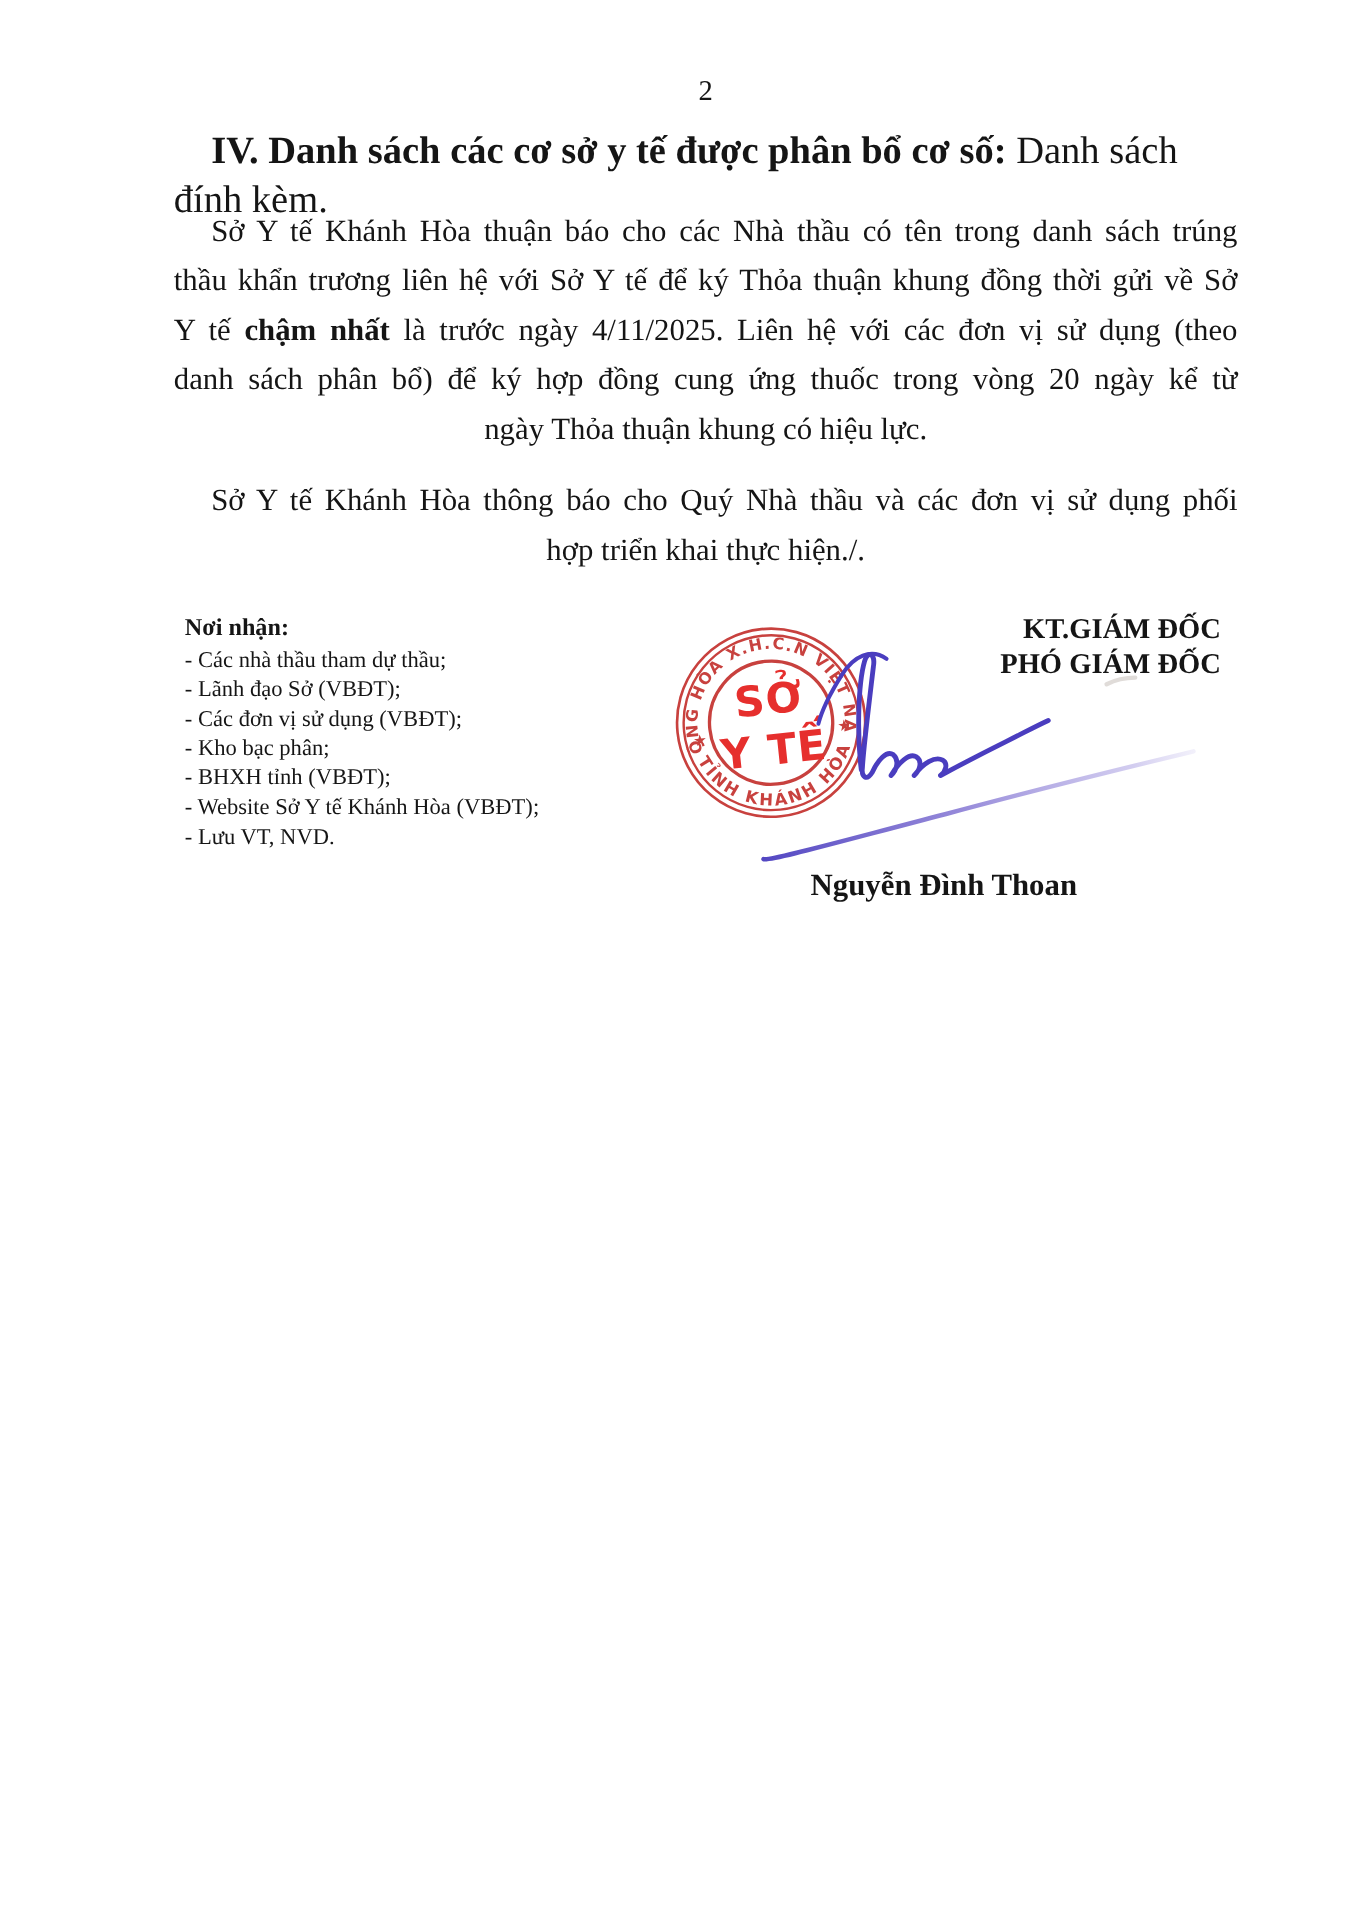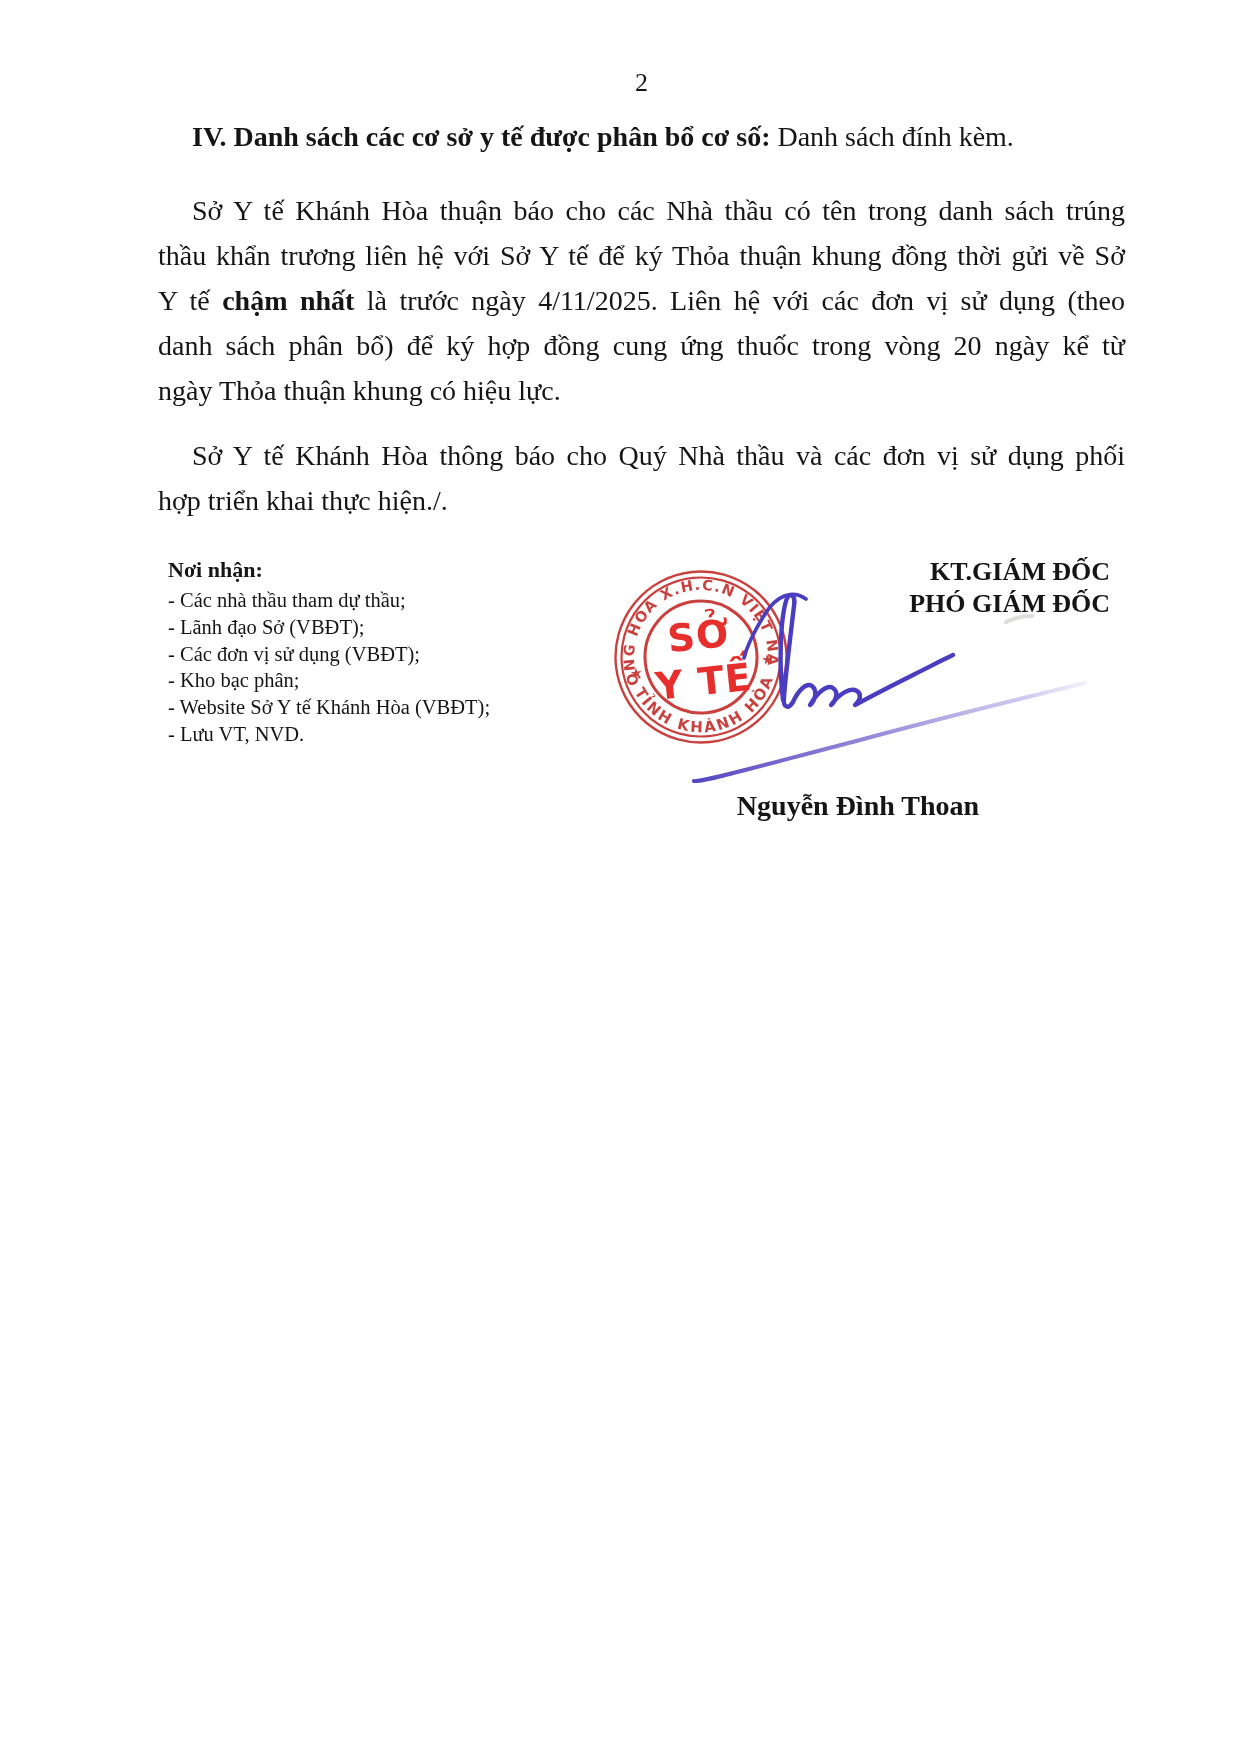--- a/index.html
+++ b/index.html
@@ -11,28 +11,28 @@
     color:#151515;
     overflow:hidden;
   }
   .abs{position:absolute;}
   .pageno{
     left:158px;top:68px;width:967px;
     text-align:center;font-size:26px;line-height:30px;
   }
   .heading{
     left:158px;top:114px;width:967px;
-    font-size:28px;line-height:45px;
+    font-size:35px;line-height:45px;
     text-indent:34px;
   }
   .b{font-weight:bold;}
   .para{left:158px;width:967px;font-size:28px;}
   .p1{top:188px;}
   .p2{top:433px;}
-  .line{line-height:45px;height:45px;white-space:normal;}
+  .line{line-height:45px;height:45px;white-space:normal;text-align:center;}
   .just{text-align:justify;text-align-last:justify;}
   .indent{padding-left:34px;}
   .recips{left:168px;top:555px;width:420px;}
   .recips-header{
     font-size:22px;font-weight:bold;
     line-height:30px;margin-bottom:2px;
   }
   .recip-item{font-size:20.5px;line-height:26.8px;}
   .sig-titles{
     left:610px;top:556px;width:500px;
@@ -67,20 +67,21 @@
     <div class="line just indent">Sở Y tế Khánh Hòa thông báo cho Quý Nhà thầu và các đơn vị sử dụng phối</div>
     <div class="line">hợp triển khai thực hiện./.</div>
   </div>
 
   <div class="abs recips">
     <div class="recips-header">Nơi nhận:</div>
     <div class="recip-item">- Các nhà thầu tham dự thầu;</div>
     <div class="recip-item">- Lãnh đạo Sở (VBĐT);</div>
     <div class="recip-item">- Các đơn vị sử dụng (VBĐT);</div>
     <div class="recip-item">- Kho bạc phân;</div>
+    <div class="recip-item">- BHXH tỉnh (VBĐT);</div>
     <div class="recip-item">- Website Sở Y tế Khánh Hòa (VBĐT);</div>
     <div class="recip-item">- Lưu VT, NVD.</div>
   </div>
 
   <div class="abs sig-titles">
     <div>KT.GIÁM ĐỐC</div>
     <div>PHÓ GIÁM ĐỐC</div>
   </div>
 
   <svg class="abs stamp-svg" viewBox="-88 -88 176 176" xmlns="http://www.w3.org/2000/svg">

